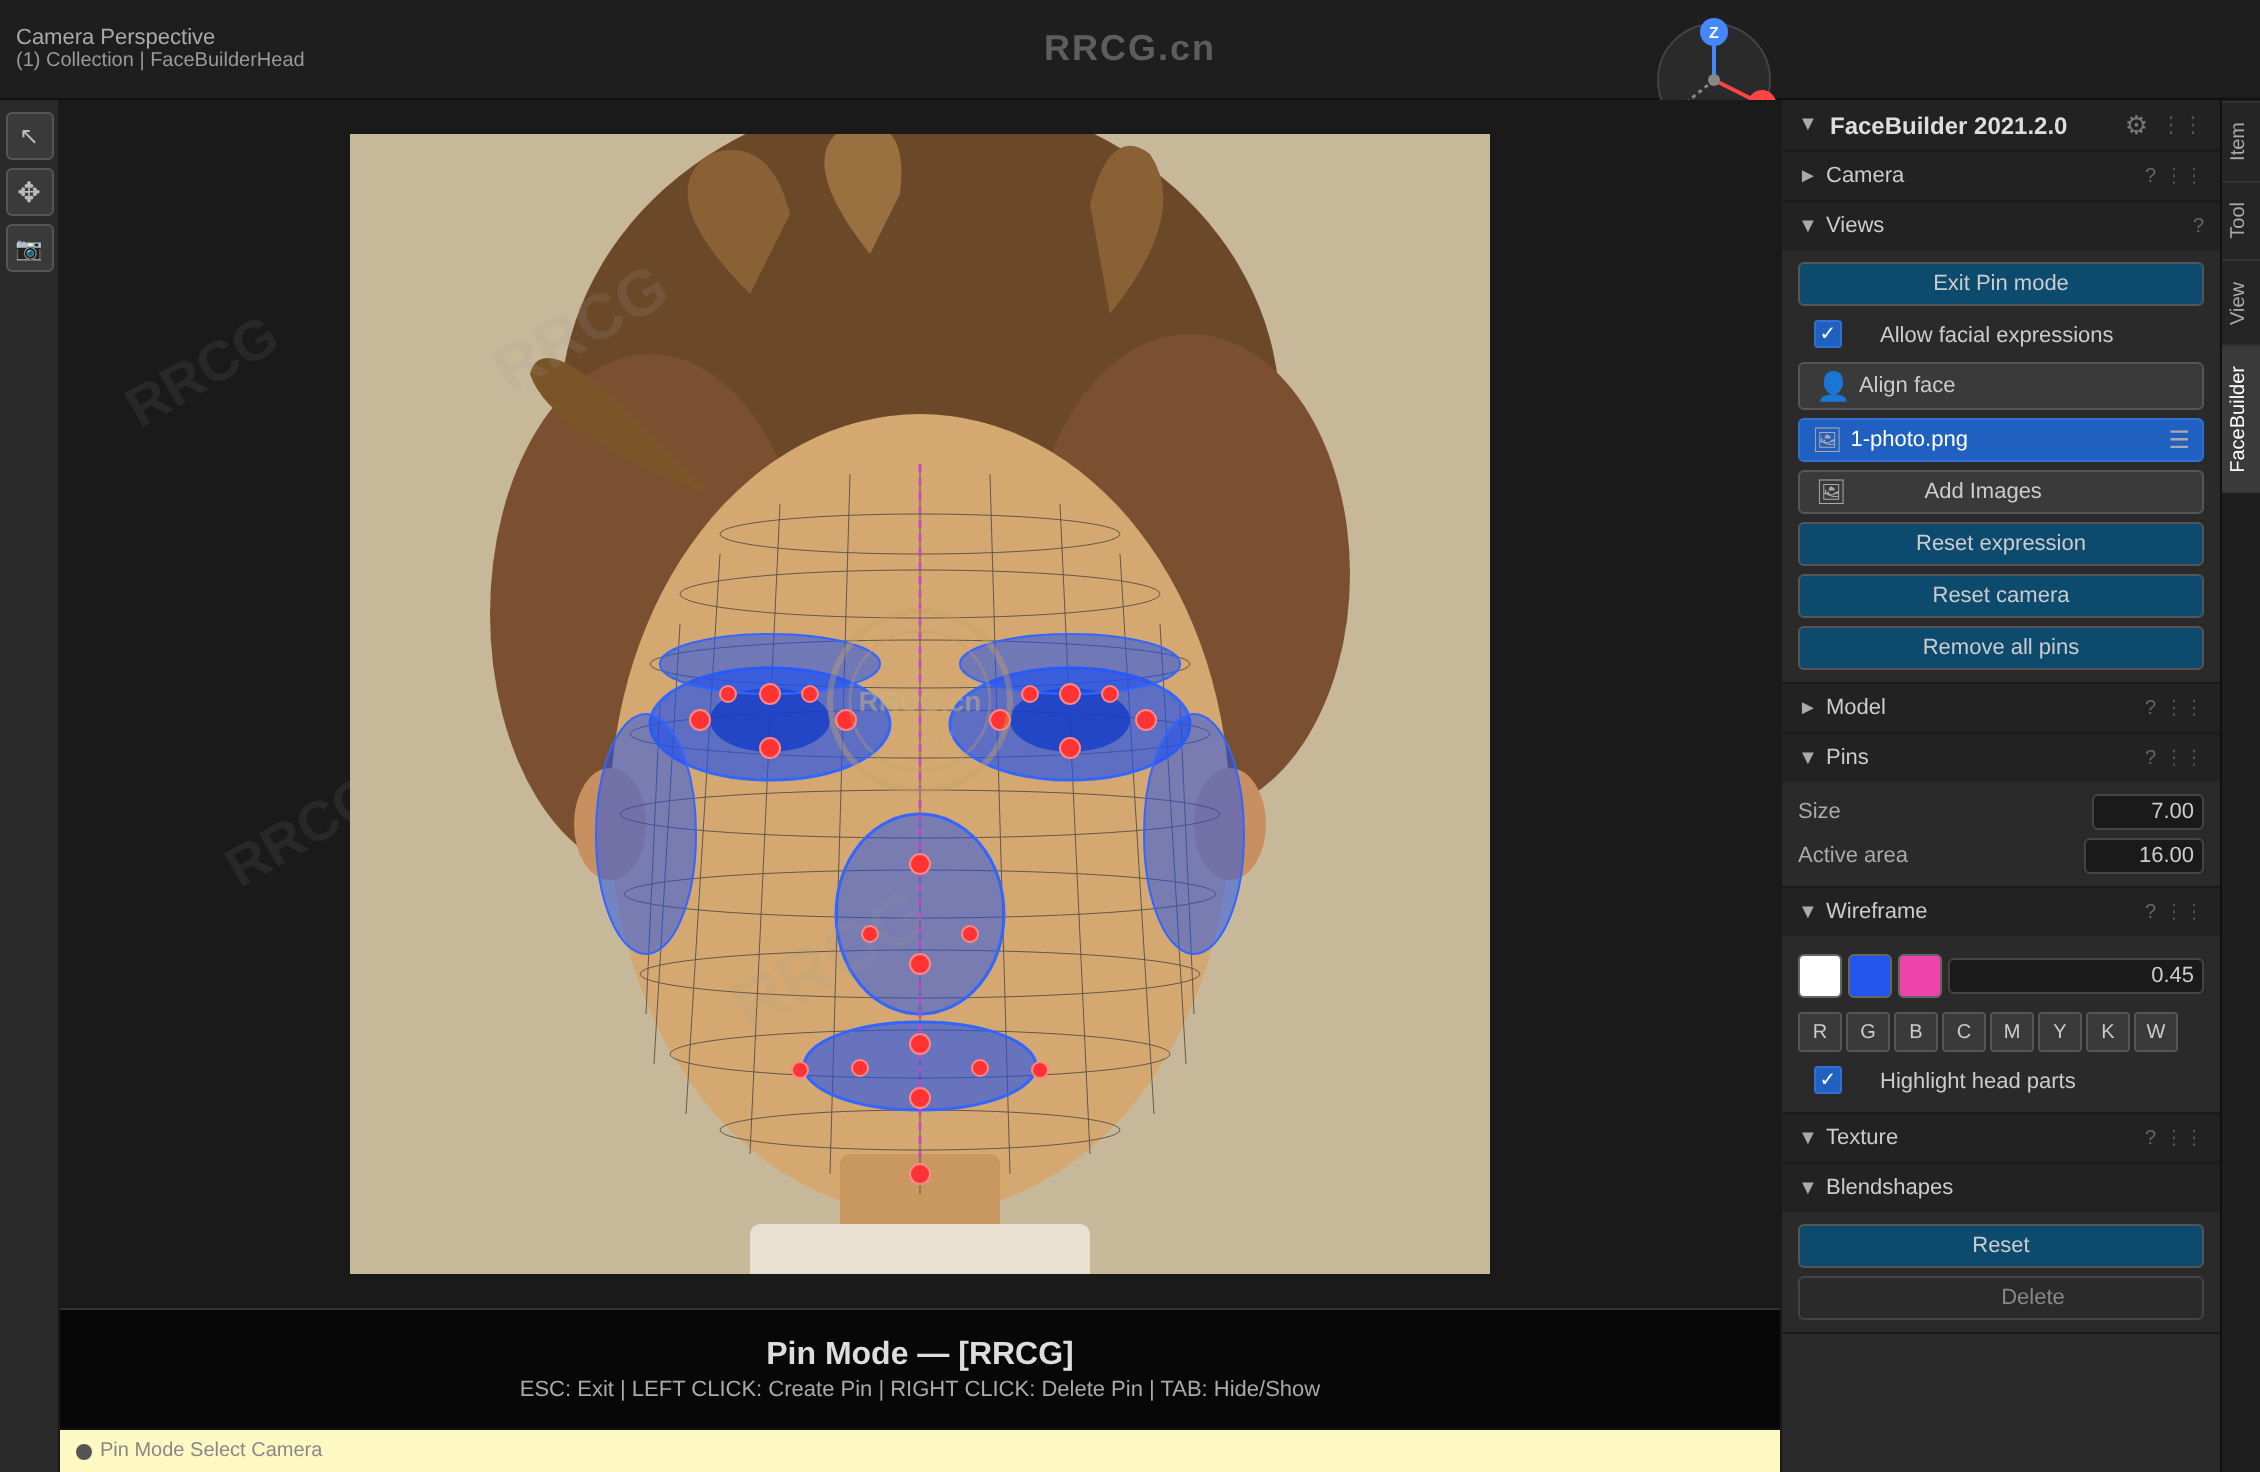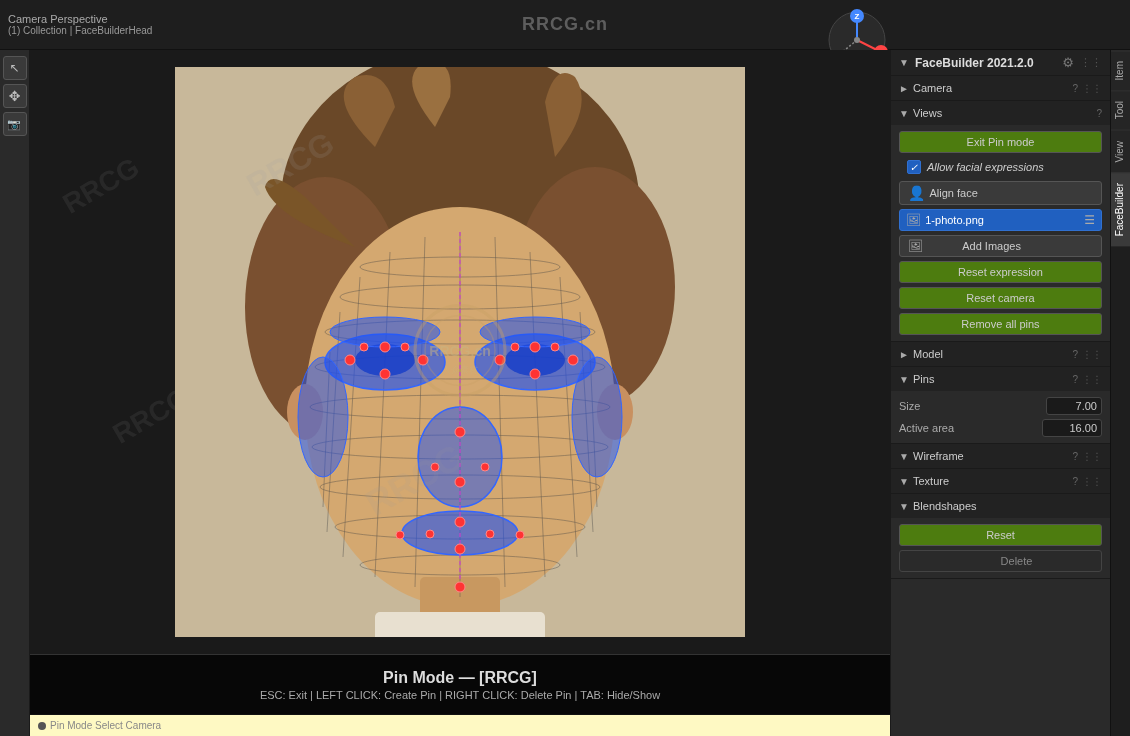--- a/index.html
+++ b/index.html
@@ -198,38 +198,37 @@
     }
     .panel-content {
       padding: 6px 8px;
       display: flex;
       flex-direction: column;
       gap: 4px;
     }
 
     
     .btn {
-      background: #4d7c0f;
+      background: #0c4a6e;
       border: 1px solid #555;
       color: #ccc;
       padding: 4px 8px;
       border-radius: 3px;
       cursor: pointer;
       font-size: 11px;
       text-align: center;
       width: 100%;
     }
 
     
     .checkbox-row {
       display: flex;
-      align-items: center;
-      gap: 6px;
+      align-items: flex-end;
+      gap: 19px;
       padding: 3px 8px;
-      font-style: italic;
     }
     .checkbox-box {
       width: 14px;
       height: 14px;
       background: #2060c0;
       border: 1px solid #3070d0;
       border-radius: 2px;
       display: flex;
       align-items: center;
       justify-content: center;
@@ -658,20 +657,43 @@
       </div>
     </div>
 
     <div class="panel-section">
       <div class="panel-header">
         <span class="panel-arrow">▼</span>
         <span class="panel-label">Wireframe</span>
         <span class="panel-question">?</span>
         <span class="panel-dots">⋮⋮</span>
       </div>
+      <div class="panel-content">
+        <div class="wireframe-row">
+          <div class="color-swatch white"></div>
+          <div class="color-swatch blue"></div>
+          <div class="color-swatch pink"></div>
+          <input class="alpha-field" type="text" value="0.45" style="width: 50px; background: rgb(26, 26, 26); border: 1px solid rgb(68, 68, 68); border-radius: 3px; color: rgb(204, 204, 204); font-size: 11px; padding: 2px 4px; text-align: right;">
+        </div>
+        <div class="channel-btns">
+          <div class="ch-btn">R</div>
+          <div class="ch-btn">G</div>
+          <div class="ch-btn">B</div>
+          <div class="ch-btn">C</div>
+          <div class="ch-btn">M</div>
+          <div class="ch-btn">Y</div>
+          <div class="ch-btn">K</div>
+          <div class="ch-btn">W</div>
+        </div>
+
+        <div class="checkbox-row">
+          <div class="checkbox-box"></div>
+          <span class="checkbox-label">Highlight head parts</span>
+        </div>
+      </div>
     </div>
 
     <div class="panel-section">
       <div class="panel-header">
         <span class="panel-arrow">▼</span>
         <span class="panel-label">Texture</span>
         <span class="panel-question">?</span>
         <span class="panel-dots">⋮⋮</span>
       </div>
     </div>

